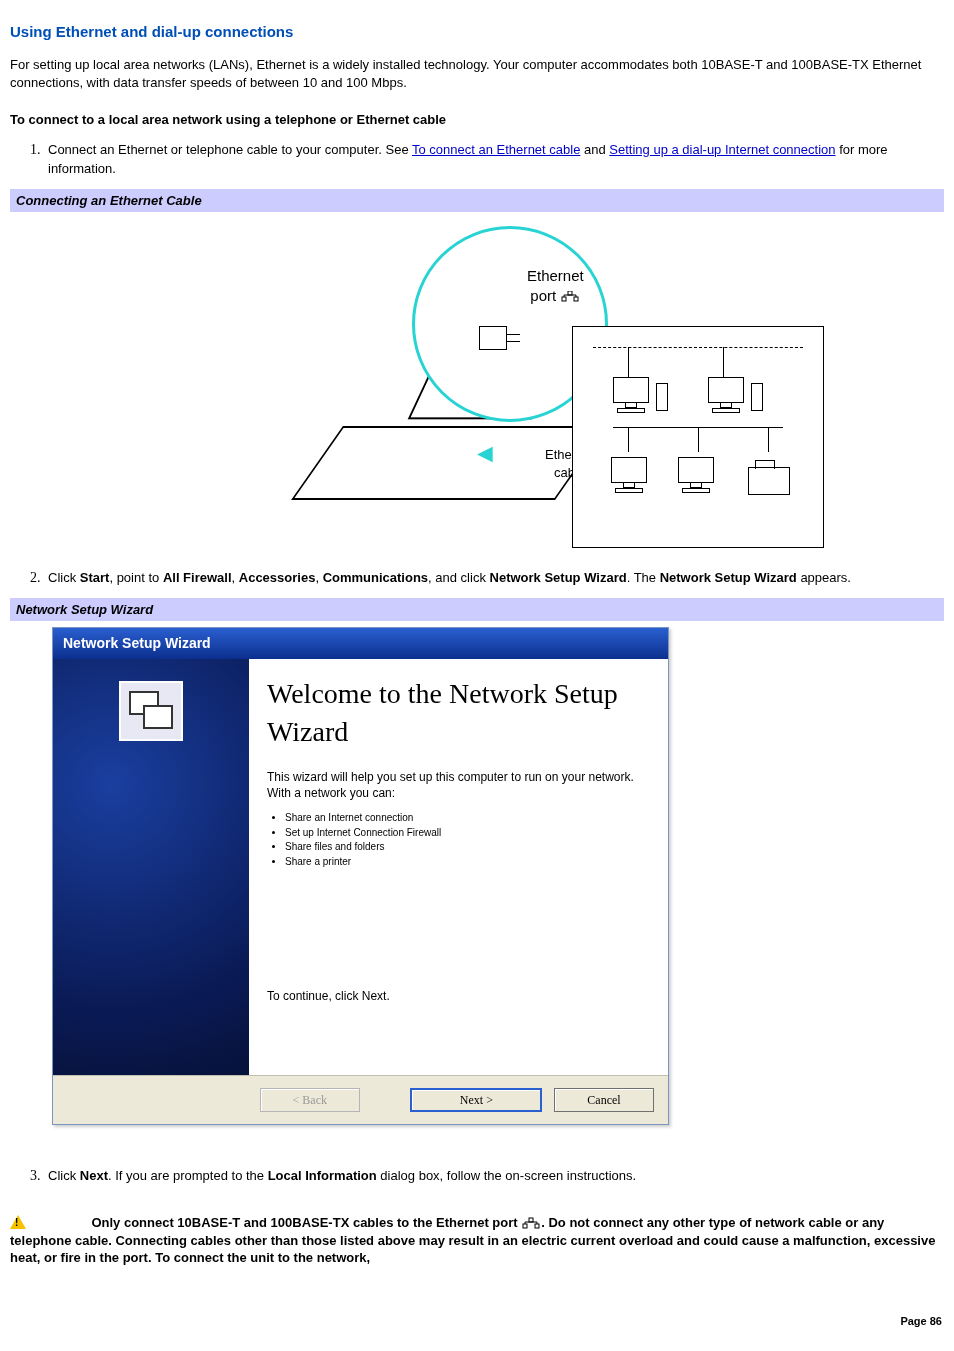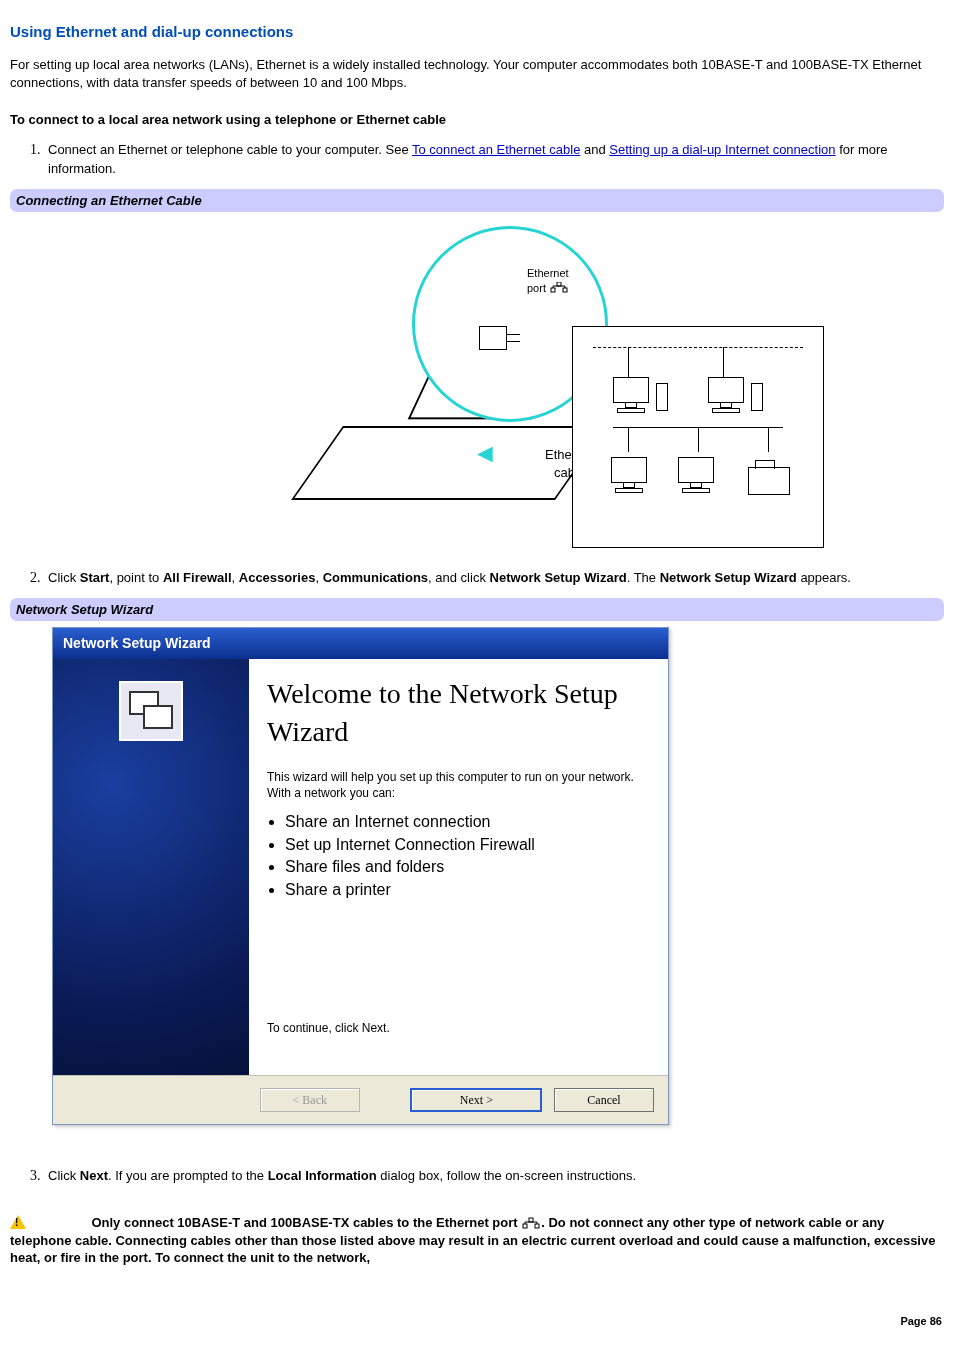--- a/index.html
+++ b/index.html
@@ -37,30 +37,29 @@
     font-family: Verdana, Arial, sans-serif;
     font-size: 13px;
   }
   a { color: #0000cc; text-decoration: underline; text-align: right; }
   .band {
     background: #ccccff;
     font-weight: bold;
     font-style: italic;
     padding: 3px 6px;
     margin: 4px 0 6px 0;
-    border-radius: 7px;
   }
   
   .fig1-wrap { width:100%; text-align:center; padding: 8px 0 18px 0; }
   .fig1 { display:inline-block; width:500px; height:320px; position:relative; }
   .bigcircle {
     position:absolute; left:185px; top:0; width:190px; height:190px;
     border:3px solid #27d3d3; border-radius:50%; background:#fff;
   }
-  .portlabel { position:absolute; left:300px; top:40px; font-family:Arial; font-size:11px; text-align:left; }
+  .portlabel { position:absolute; left:300px; top:40px; font-family:Arial; font-size:15px; text-align:center; }
   .porticon { display:inline-block; vertical-align:middle; }
   .plug {
     position:absolute; left:252px; top:100px; width:26px; height:22px;
     border:1.5px solid #000; background:#fff;
   }
   .plug::after{content:'';position:absolute;right:-14px;top:7px;width:14px;height:6px;border-top:1.5px solid #000;border-bottom:1.5px solid #000;}
   .laptop {
     position:absolute; left:80px; top:140px; width:280px; height:170px;
   }
   .lap-screen{position:absolute;left:120px;top:-30px;width:120px;height:80px;border:2px solid #000;transform:skew(-25deg) rotateX(10deg);background:#fff;}
@@ -99,21 +98,21 @@
   }
   .wiz-icon {
     width:60px;height:56px;margin:6px auto;border:2px solid #fff;background:#e8e8f4;
     position:relative;
   }
   .wiz-icon::before{content:'';position:absolute;left:8px;top:8px;width:26px;height:20px;border:2px solid #333;background:#fff;}
   .wiz-icon::after{content:'';position:absolute;left:22px;top:22px;width:26px;height:20px;border:2px solid #333;background:#fff;}
   .wiz-right { flex:1; padding:16px 18px 10px 18px; font-family:Tahoma,Arial,sans-serif; font-size:12px; color:#000; }
   .wiz-heading { font-family:"Times New Roman",serif; font-size:28px; margin:0 0 18px 0; }
   .wiz-right p { font-size:12px; margin:0 0 10px 0;}
-  .wiz-right ul { margin:7px 0 10px 0; padding-left:18px; font-size:16px;}
+  .wiz-right ul { margin:7px 0 10px 0; padding-left:18px; font-size:10px;}
   .wiz-right ul li{margin:1px 0;}
   .wiz-continue{margin-top:120px;font-size:12px;}
   .wiz-footer{
     background:#ece9d8;border-top:1px solid #c0c0b0;padding:12px 14px;text-align:right;
   }
   .wiz-btn{
     display:inline-block;min-width:78px;padding:3px 10px;font-family:Tahoma;font-size:12px;
     border:1px solid #707070;background:#ece9d8;margin-left:8px;text-align:center;
     box-shadow:inset 1px 1px 0 #fff;
     cursor:pointer;

